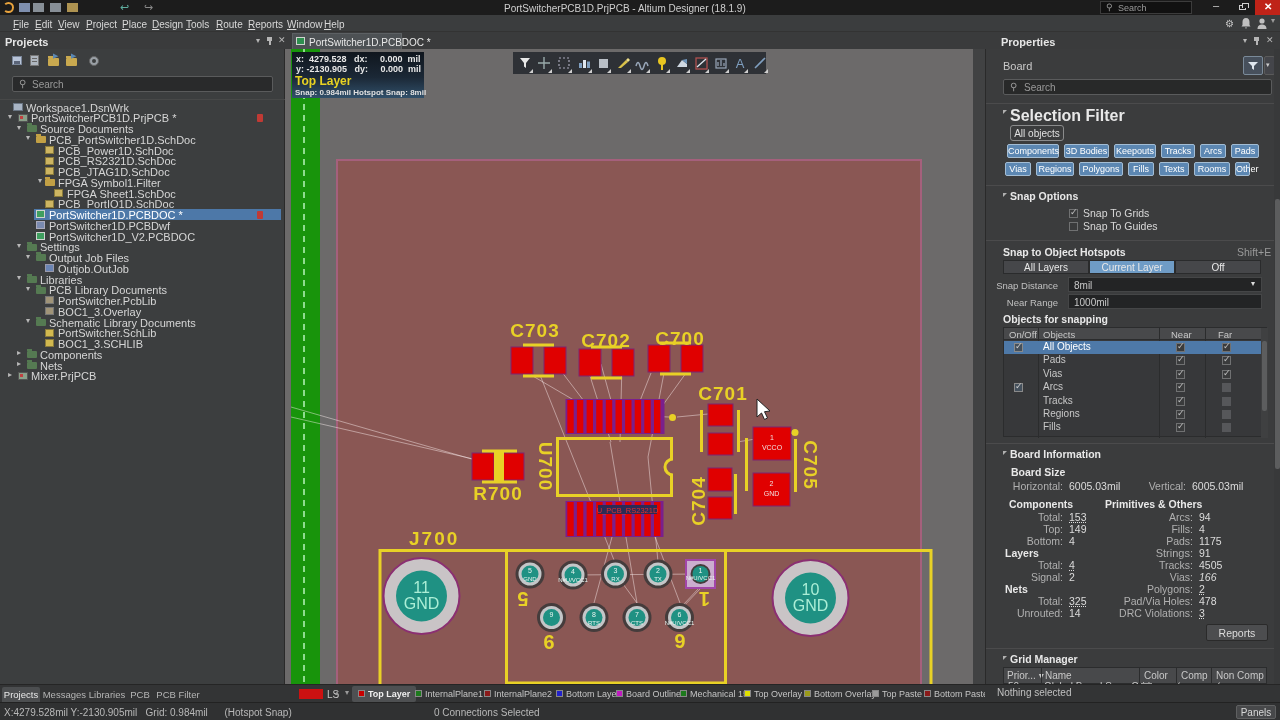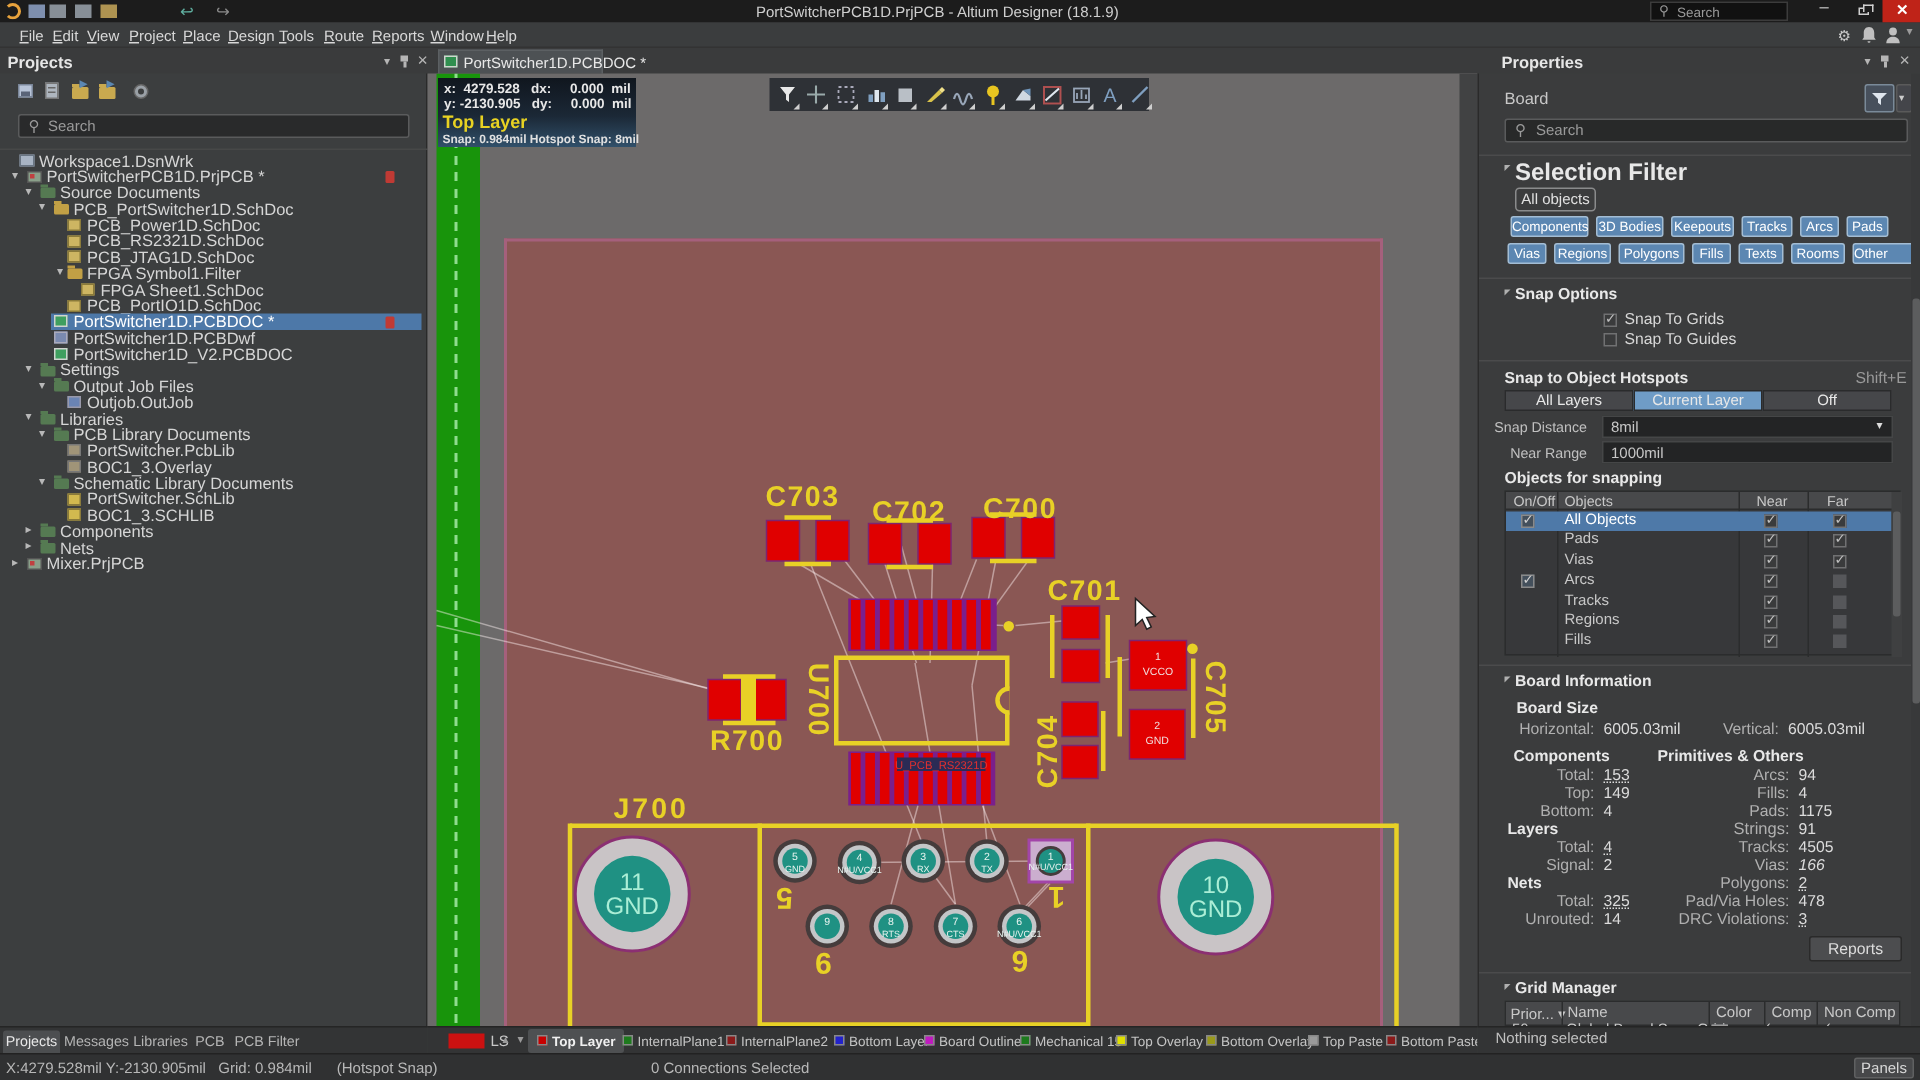--- a/index.html
+++ b/index.html
@@ -456,21 +456,21 @@
     <div class="a" style="left:128px;top:95px;width:42px;height:14px;background:#5c87b2;border:1px solid #a3bdd4;border-radius:2px;text-align:center;font-size:9px;color:#fff;line-height:13px;white-space:nowrap">Keepouts</div>
     <div class="a" style="left:175px;top:95px;width:34px;height:14px;background:#5c87b2;border:1px solid #a3bdd4;border-radius:2px;text-align:center;font-size:9px;color:#fff;line-height:13px;white-space:nowrap">Tracks</div>
     <div class="a" style="left:214px;top:95px;width:26px;height:14px;background:#5c87b2;border:1px solid #a3bdd4;border-radius:2px;text-align:center;font-size:9px;color:#fff;line-height:13px;white-space:nowrap">Arcs</div>
     <div class="a" style="left:245px;top:95px;width:28px;height:14px;background:#5c87b2;border:1px solid #a3bdd4;border-radius:2px;text-align:center;font-size:9px;color:#fff;line-height:13px;white-space:nowrap">Pads</div>
     <div class="a" style="left:19px;top:113px;width:26px;height:14px;background:#5c87b2;border:1px solid #a3bdd4;border-radius:2px;text-align:center;font-size:9px;color:#fff;line-height:13px;white-space:nowrap">Vias</div>
     <div class="a" style="left:50px;top:113px;width:38px;height:14px;background:#5c87b2;border:1px solid #a3bdd4;border-radius:2px;text-align:center;font-size:9px;color:#fff;line-height:13px;white-space:nowrap">Regions</div>
     <div class="a" style="left:93px;top:113px;width:44px;height:14px;background:#5c87b2;border:1px solid #a3bdd4;border-radius:2px;text-align:center;font-size:9px;color:#fff;line-height:13px;white-space:nowrap">Polygons</div>
     <div class="a" style="left:142px;top:113px;width:26px;height:14px;background:#5c87b2;border:1px solid #a3bdd4;border-radius:2px;text-align:center;font-size:9px;color:#fff;line-height:13px;white-space:nowrap">Fills</div>
     <div class="a" style="left:173px;top:113px;width:30px;height:14px;background:#5c87b2;border:1px solid #a3bdd4;border-radius:2px;text-align:center;font-size:9px;color:#fff;line-height:13px;white-space:nowrap">Texts</div>
     <div class="a" style="left:208px;top:113px;width:36px;height:14px;background:#5c87b2;border:1px solid #a3bdd4;border-radius:2px;text-align:center;font-size:9px;color:#fff;line-height:13px;white-space:nowrap">Rooms</div>
-    <div class="a" style="left:249px;top:113px;width:45px;height:14px;background:#5c87b2;border:1px solid #a3bdd4;border-radius:2px;text-align:left;font-size:9px;color:#fff;line-height:13px;white-space:nowrap">Other</div>
+    <div class="a" style="left:249px;top:113px;width:15px;height:14px;background:#5c87b2;border:1px solid #a3bdd4;border-radius:2px;text-align:right;font-size:9px;color:#fff;line-height:13px;white-space:nowrap">Other</div>
     <div class="a" style="left:0;top:136px;width:295px;height:1px;background:#4b4b4c"></div>
     <div class="a" style="left:17px;top:144px;width:0;height:0;border-top:4px solid #b0b0b0;border-right:4px solid transparent"></div>
     <div class="tx" style="left:24px;top:141px;font-size:10.5px;color:#e8e8e8;font-weight:bold;">Snap Options</div>
     <div class="a" style="left:83px;top:160px;width:9px;height:9px;background:#3a3b3c;border:1px solid #707172">
       <span style="position:absolute;left:0px;top:-3px;color:#c0c0c0;font-size:9px">✓</span>
     </div>
     <div class="tx" style="left:97px;top:158px;font-size:10.5px;color:#d8d8d8;">Snap To Grids</div>
     <div class="a" style="left:83px;top:173px;width:9px;height:9px;background:#3a3b3c;border:1px solid #707172"></div>
     <div class="tx" style="left:97px;top:171px;font-size:10.5px;color:#d8d8d8;">Snap To Guides</div>
     <div class="a" style="left:0;top:191px;width:295px;height:1px;background:#4b4b4c"></div>

